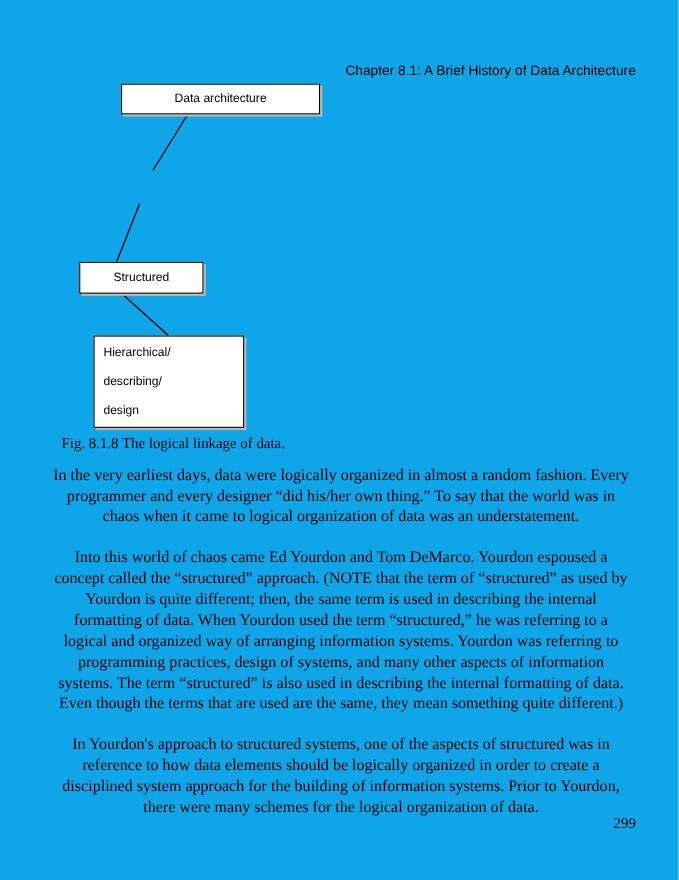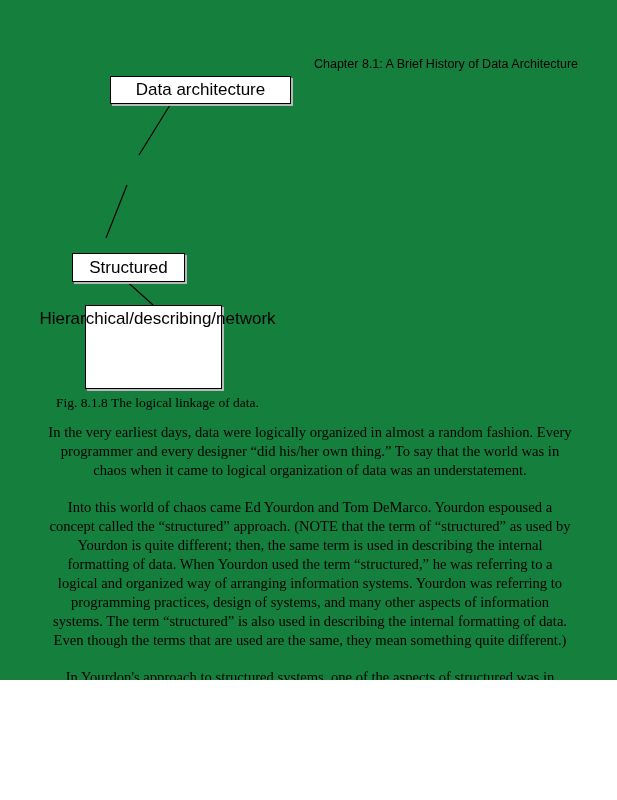--- a/index.html
+++ b/index.html
@@ -1,20 +1,20 @@
 <!DOCTYPE html>
 <html><head>
 <meta charset="utf-8">
 <style>
   html, body { margin: 0; padding: 0; background: #ffffff; }
   .page {
     position: relative;
     width: 617px;
-    height: 680px;
-    background: #15803d;
+    height: 800px;
+    background: #0ea5e9;
     font-family: "Liberation Serif", serif;
     color: #000;
     overflow: hidden;
     text-decoration: underline;
   }
   .running-head {
     position: absolute;
     top: 57px;
     right: 39px;
     font-family: "Liberation Sans", sans-serif;
@@ -26,32 +26,32 @@
     left: 0; top: 0;
     width: 617px; height: 800px;
   }
   .dbox {
     position: absolute;
     box-sizing: border-box;
     border: 1.5px solid #000;
     background: #fff;
     box-shadow: 2px 2px 0 #b9b9b9;
     font-family: "Liberation Sans", sans-serif;
-    font-size: 17px;
+    font-size: 11px;
     display: flex;
     align-items: center;
     justify-content: center;
     line-height: 1.15;
   }
   .dbox--data-architecture { left: 110px; top: 76px;  width: 181px; height: 28px; }
   .dbox--logical-linkage   { left: 70px;  top: 155px; width: 162px; height: 29px; }
-  .dbox--structured        { left: 72px;  top: 253px; width: 113px; height: 29px; }
+  .dbox--structured        { left: 72px;  top: 238px; width: 113px; height: 29px; }
   .dbox--hierarchical {
     left: 85px; top: 305px; width: 137px; height: 84px;
-    flex-direction: row;
+    flex-direction: column;
     align-items: flex-start;
     justify-content: center;
     padding-left: 8px;
   }
   .dbox--hierarchical span { display: block; line-height: 26px; }
   .fig-caption {
     position: absolute;
     left: 56px; top: 395px;
     font-size: 13.5px;
   }
@@ -88,21 +88,21 @@
   </div>
 
 
   <div class="dbox dbox--structured">
     <span>Structured</span>
   </div>
 
   <div class="dbox dbox--hierarchical">
     <span>Hierarchical/</span>
     <span>describing/</span>
-    <span>network</span>
+    <span>design</span>
   </div>
 
   <div class="fig-caption">Fig. 8.1.8 The logical linkage of data.</div>
 
   <div class="content">
     <p>In the very earliest days, data were logically organized in almost a random fashion. Every programmer and every designer “did his/her own thing.” To say that the world was in chaos when it came to logical organization of data was an understatement.</p>
     <p>Into this world of chaos came Ed Yourdon and Tom DeMarco. Yourdon espoused a concept called the “structured” approach. (NOTE that the term of “structured” as used by Yourdon is quite different; then, the same term is used in describing the internal formatting of data. When Yourdon used the term “structured,” he was referring to a logical and organized way of arranging information systems. Yourdon was referring to programming practices, design of systems, and many other aspects of information systems. The term “structured” is also used in describing the internal formatting of data. Even though the terms that are used are the same, they mean something quite different.)</p>
     <p>In Yourdon's approach to structured systems, one of the aspects of structured was in reference to how data elements should be logically organized in order to create a disciplined system approach for the building of information systems. Prior to Yourdon, there were many schemes for the logical organization of data.</p>
   </div>
 

